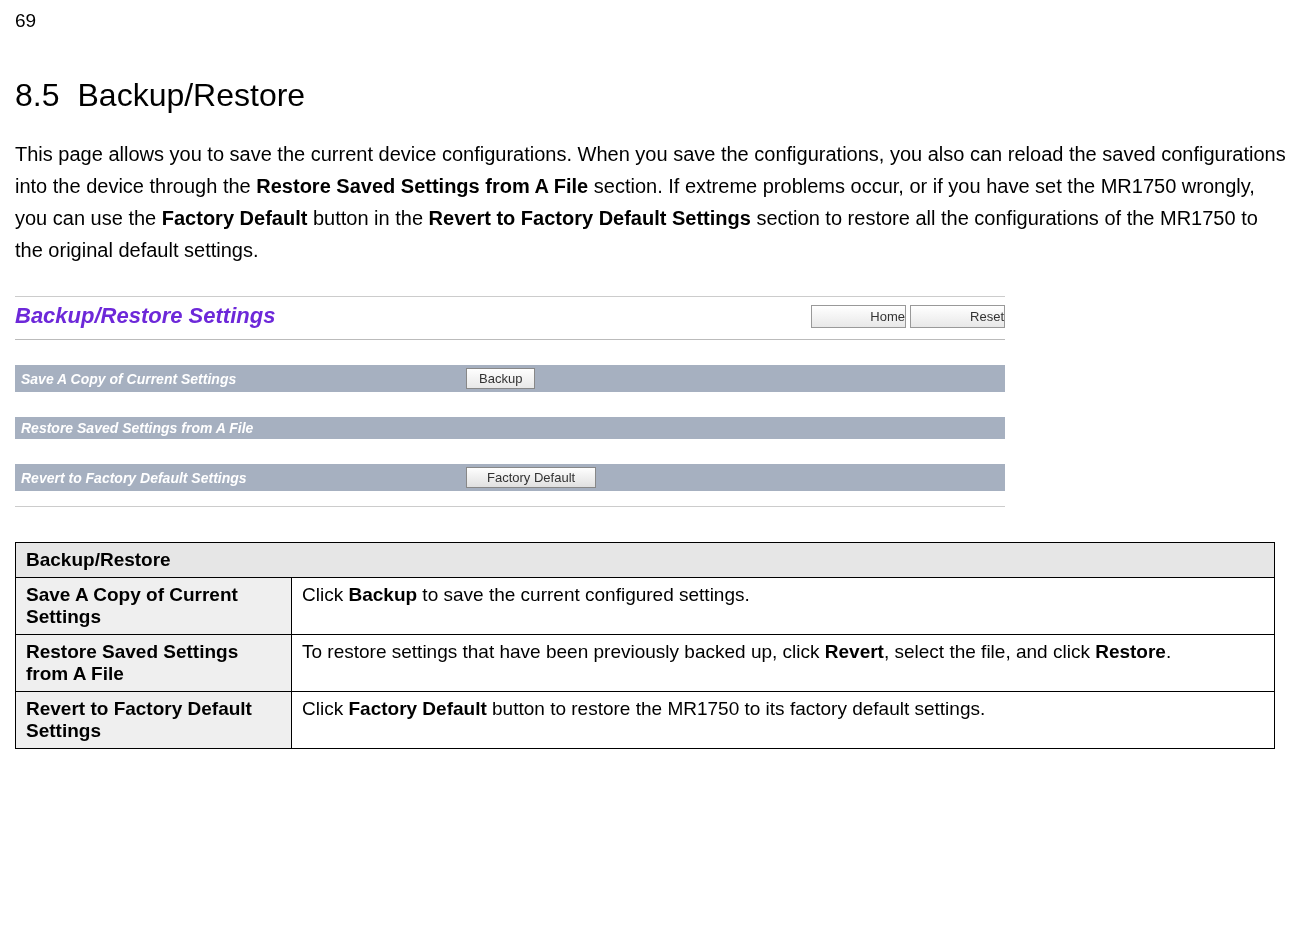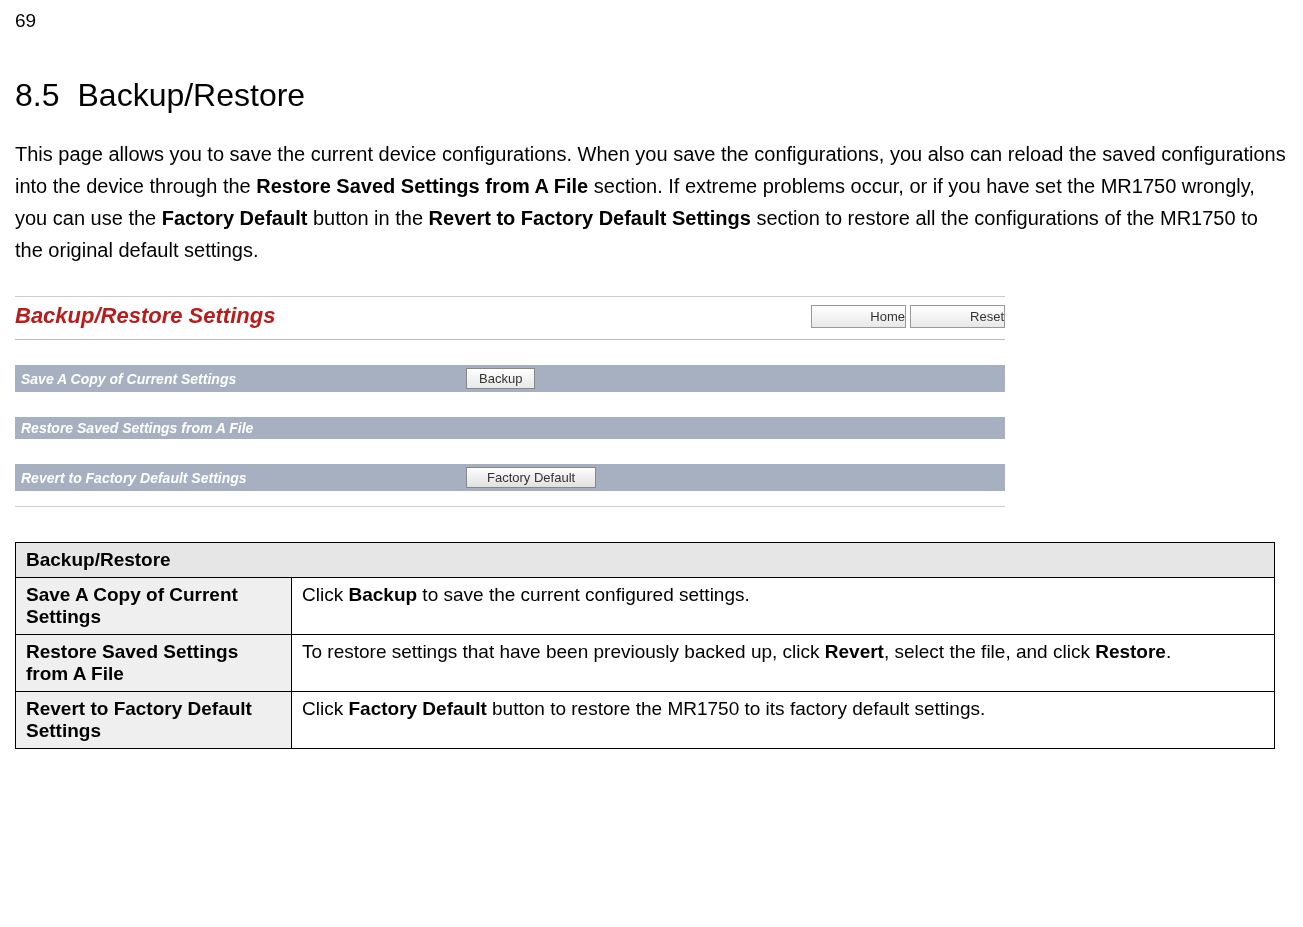--- a/index.html
+++ b/index.html
@@ -40,21 +40,21 @@
       margin-bottom: 35px;
     }
     .ui-header {
       display: flex;
       justify-content: space-between;
       align-items: center;
       padding: 6px 0 10px 0;
       border-bottom: 1.5px solid #bbb;
     }
     .ui-title {
-      color: #b91c1c;
+      color: #6d28d9;
       font-family: Arial, sans-serif;
       font-weight: bold;
       font-style: italic;
       font-size: 22px;
     }
     .ui-top-buttons {
       display: flex;
       gap: 4px;
     }
     .ui-btn {

